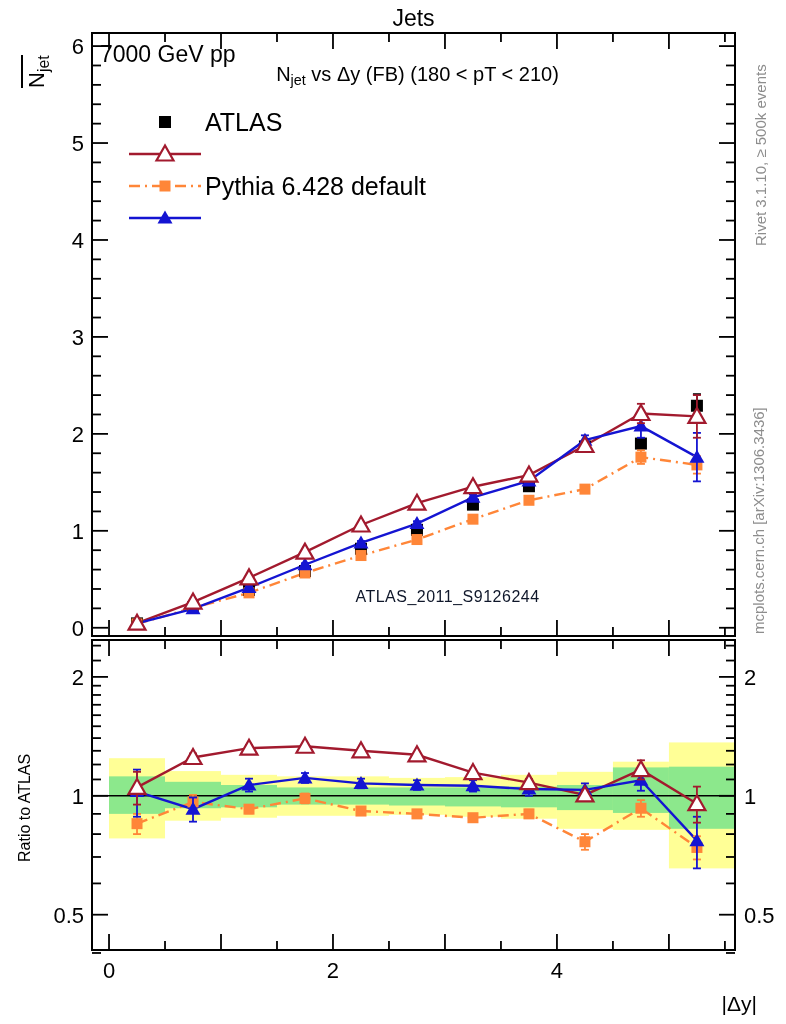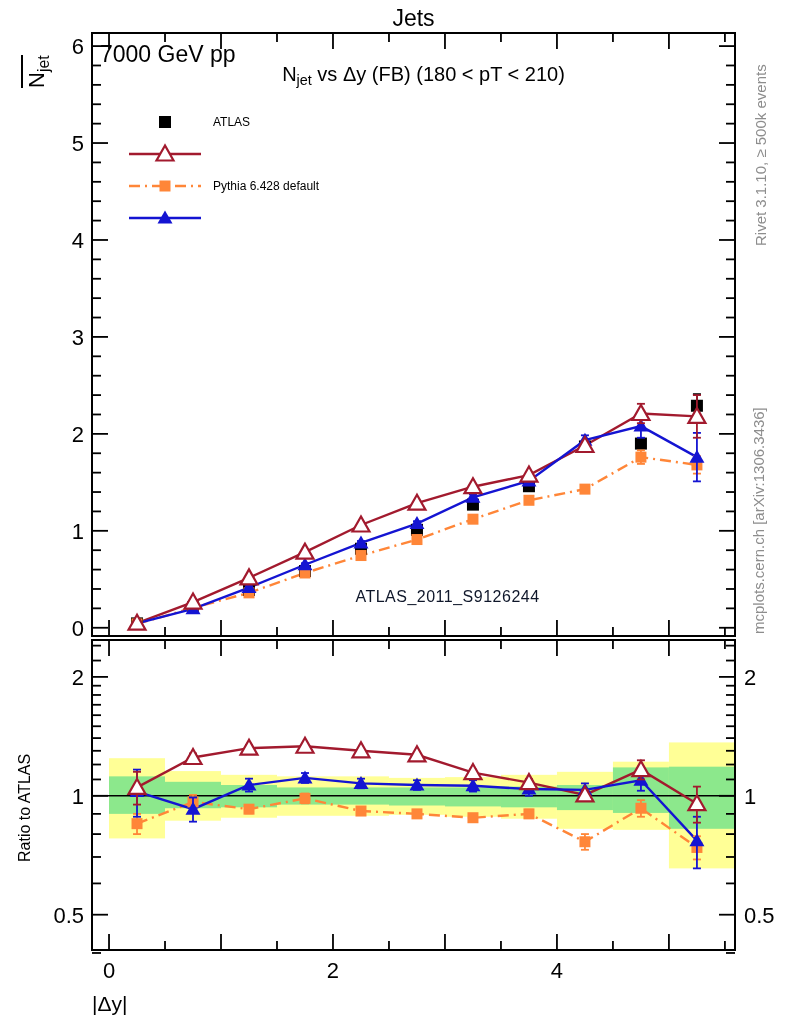--- a/index.html
+++ b/index.html
@@ -4,21 +4,21 @@
 <style>
   html,body{margin:0;padding:0;background:#fff;}
   body{font-family:"Liberation Sans","DejaVu Sans",sans-serif;color:#000;}
   #stage{position:relative;width:786px;height:1024px;background:#fff;overflow:hidden;}
   .abs{position:absolute;}
   .hdr{font-size:23px;letter-spacing:0px;}
   .plot-title{font-size:20px;}
   .plot-title sub,.ylab sub{font-size:0.72em;}
   sub{vertical-align:-0.3em;}
   .legend-row{position:absolute;left:127px;height:32px;display:flex;align-items:center;}
-  .legend-label{font-size:12px;margin-left:10px;white-space:nowrap;}
+  .legend-label{font-size:25px;margin-left:2px;white-space:nowrap;}
   .vtext{position:absolute;transform:rotate(-90deg);transform-origin:left top;white-space:nowrap;}
   .graytext{color:#8d8d8d;font-size:15px;}
   .watermark{font-size:16px;color:#0f172a;letter-spacing:0.5px;}
   .ylab{font-size:22px;}
   .ylab .ovl{border-top:2px solid #000;padding-top:1px;}
   .ratiolab{font-size:16px;}
   .xlab{font-size:21px;}
   svg text{font-family:"Liberation Sans","DejaVu Sans",sans-serif;}
 </style>
 </head>
@@ -548,21 +548,21 @@
         <line x1="696.9261581330546" y1="786.6148849394574" x2="696.9261581330546" y2="822.6708252290741" stroke="#a21a2e" stroke-width="1.8"></line>
         <line x1="692.9261581330546" y1="786.6148849394574" x2="700.9261581330546" y2="786.6148849394574" stroke="#a21a2e" stroke-width="1.8"></line>
         <line x1="692.9261581330546" y1="822.6708252290741" x2="700.9261581330546" y2="822.6708252290741" stroke="#a21a2e" stroke-width="1.8"></line>
         <polygon points="696.9261581330546,795.1972485495191 688.4261581330546,810.1972485495191 705.4261581330546,810.1972485495191" fill="#fff" stroke="#a21a2e" stroke-width="2.2"></polygon>
       </g>
     </svg>
 
   <div class="abs hdr" style="left:100px;top:5px;margin-top:36px;">7000 GeV pp</div>
   <div class="abs hdr" style="left:92px;top:5px;width:643px;text-align:center;">Jets</div>
 
-  <div class="abs plot-title" style="left:92px;top:63px;width:643px;text-align:center;padding-left:10px;"><span>N</span><sub>jet</sub><span> vs Δy (FB) (180 &lt; pT &lt; 210)</span></div>
+  <div class="abs plot-title" style="left:92px;top:63px;width:643px;text-align:center;padding-left:4px;"><span>N</span><sub>jet</sub><span> vs Δy (FB) (180 &lt; pT &lt; 210)</span></div>
 
   <div class="vtext ylab" style="left:24px;top:88px;"><span class="ovl"><span>N</span><sub>jet</sub></span></div>
 
   <div id="legend">
       <div class="legend-row" style="top: 106px;">
         <svg width="76" height="26">
           <g>
             <rect x="32" y="7" width="12" height="12" fill="#000000"></rect>
           </g>
         </svg>
@@ -595,14 +595,14 @@
       </div>
     </div>
 
   <div class="abs watermark" style="left:92px;top:588px;width:643px;text-align:center;padding-left:34px;">ATLAS_2011_S9126244</div>
 
   <div class="vtext graytext" style="left:752px;top:246px;">Rivet 3.1.10, ≥ 500k events</div>
   <div class="vtext graytext" style="left:750px;top:634px;">mcplots.cern.ch [arXiv:1306.3436]</div>
 
   <div class="vtext ratiolab" style="left:16px;top:862px;">Ratio to ATLAS</div>
 
-  <div class="abs xlab" style="left:92px;top:992px;width:665px;">|Δy|</div>
+  <div class="abs xlab" style="left:92px;top:992px;width:665px;text-align:right;">|Δy|</div>
 </div>
 
 </body></html>

